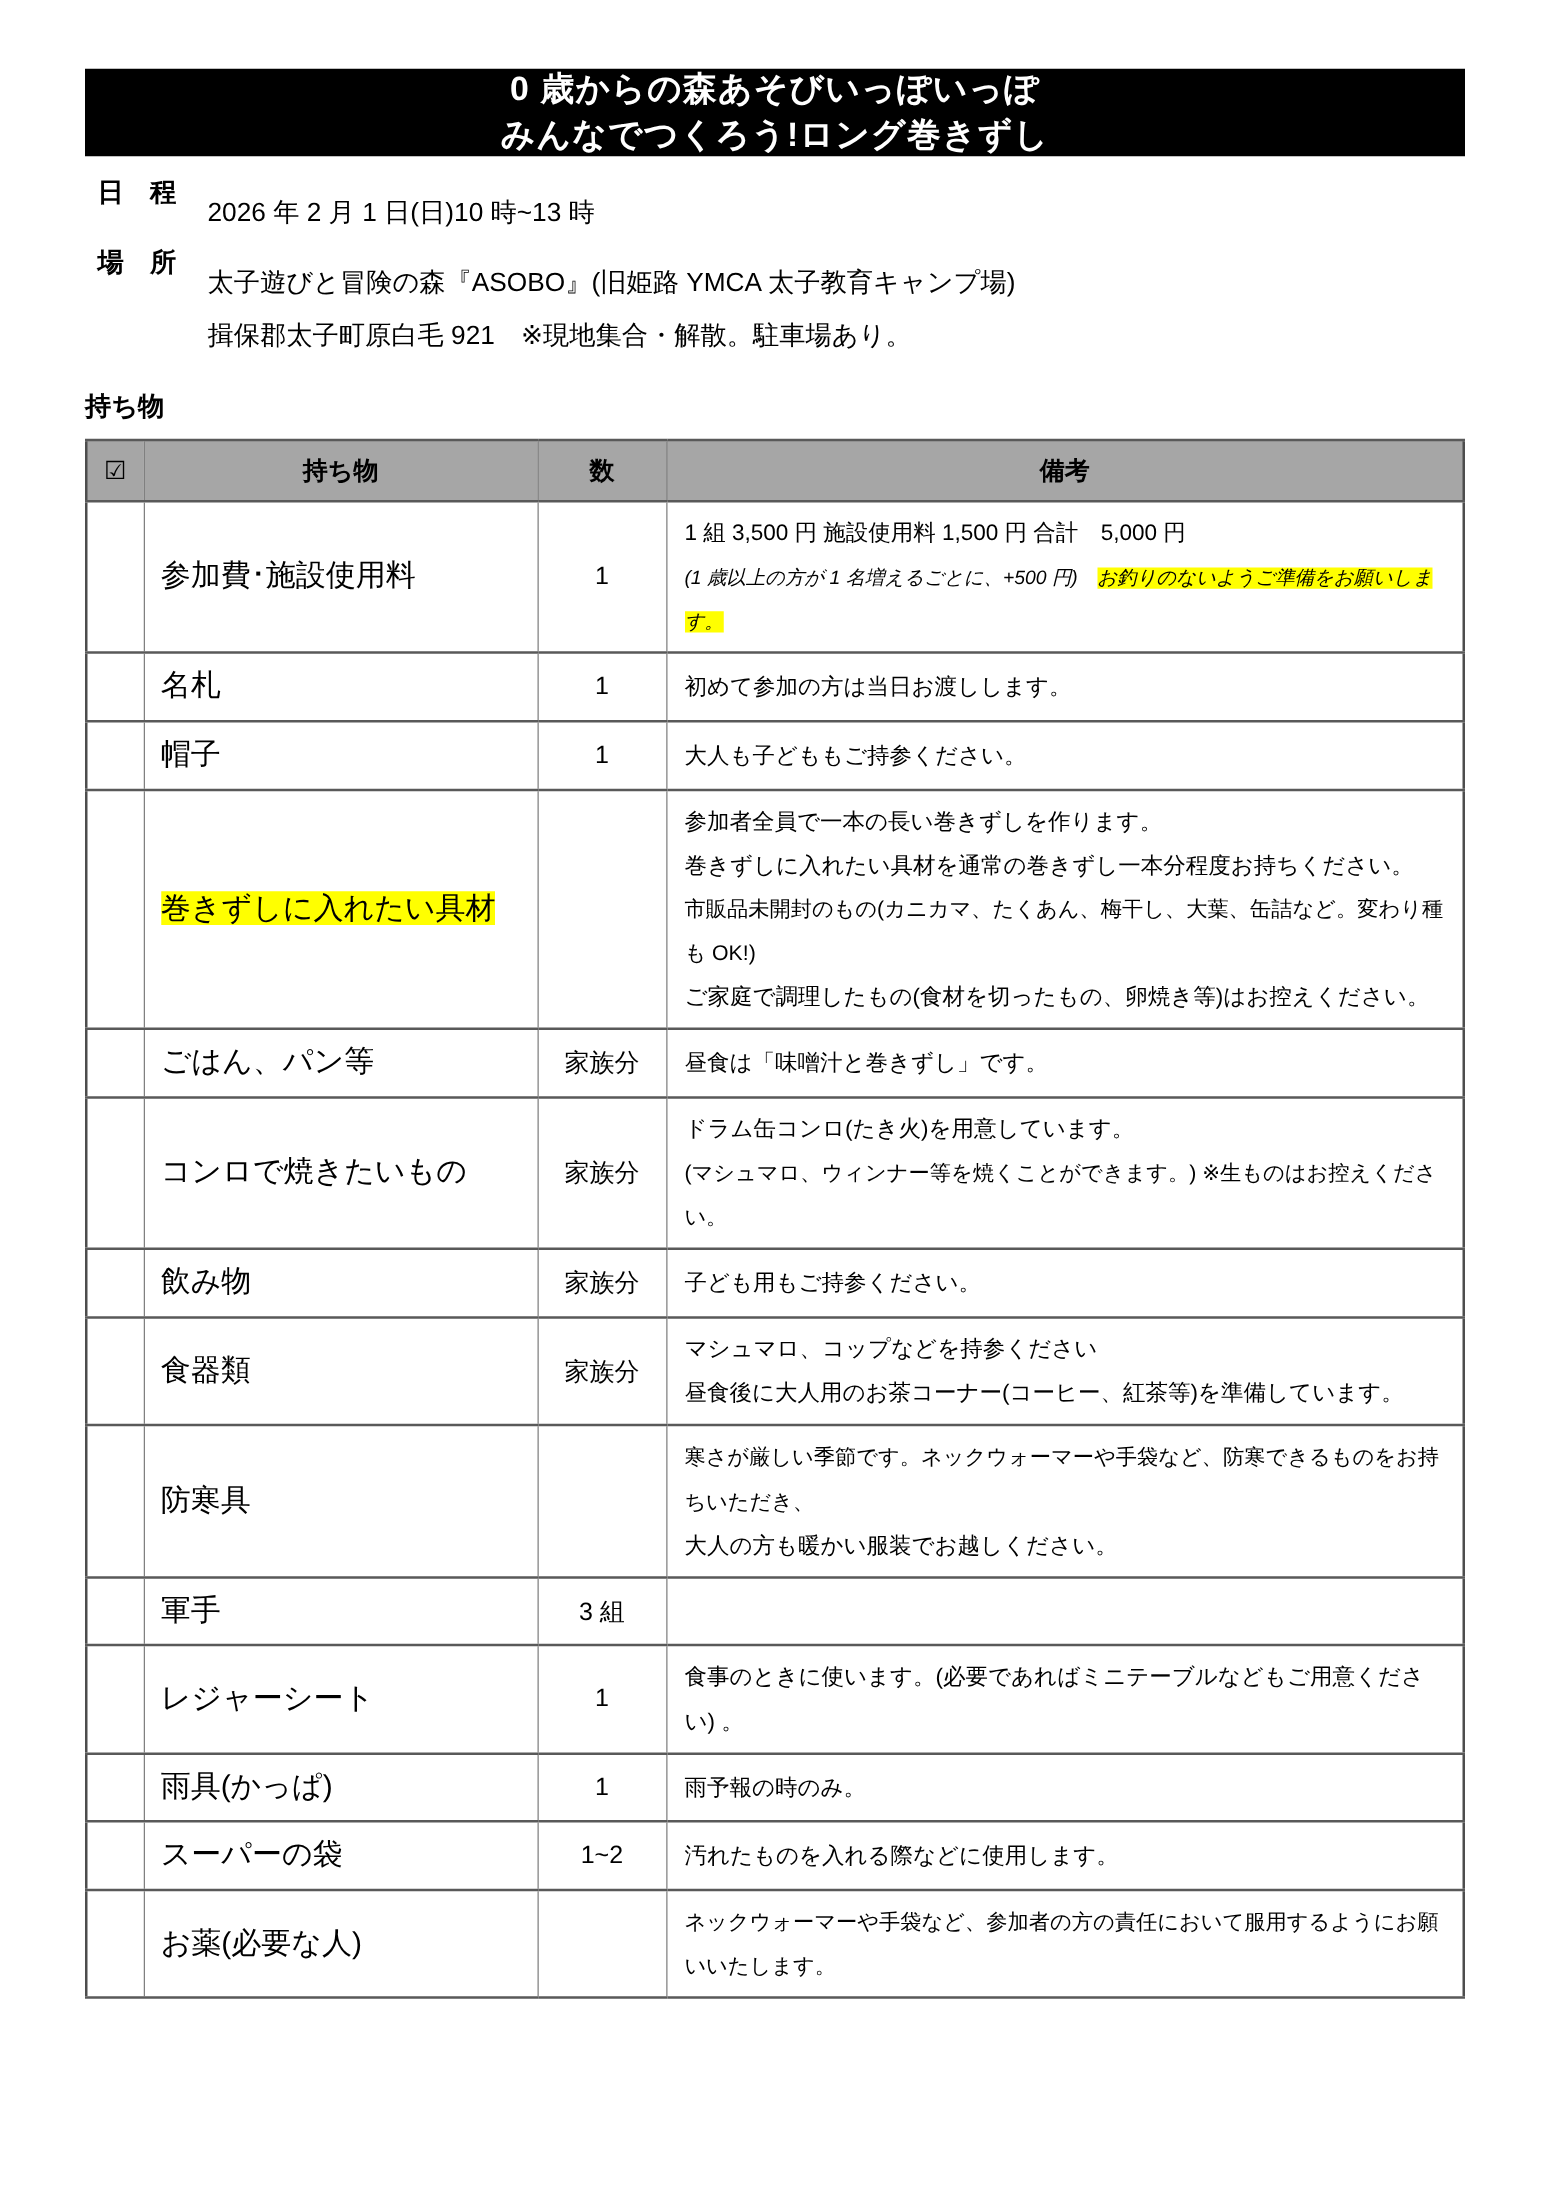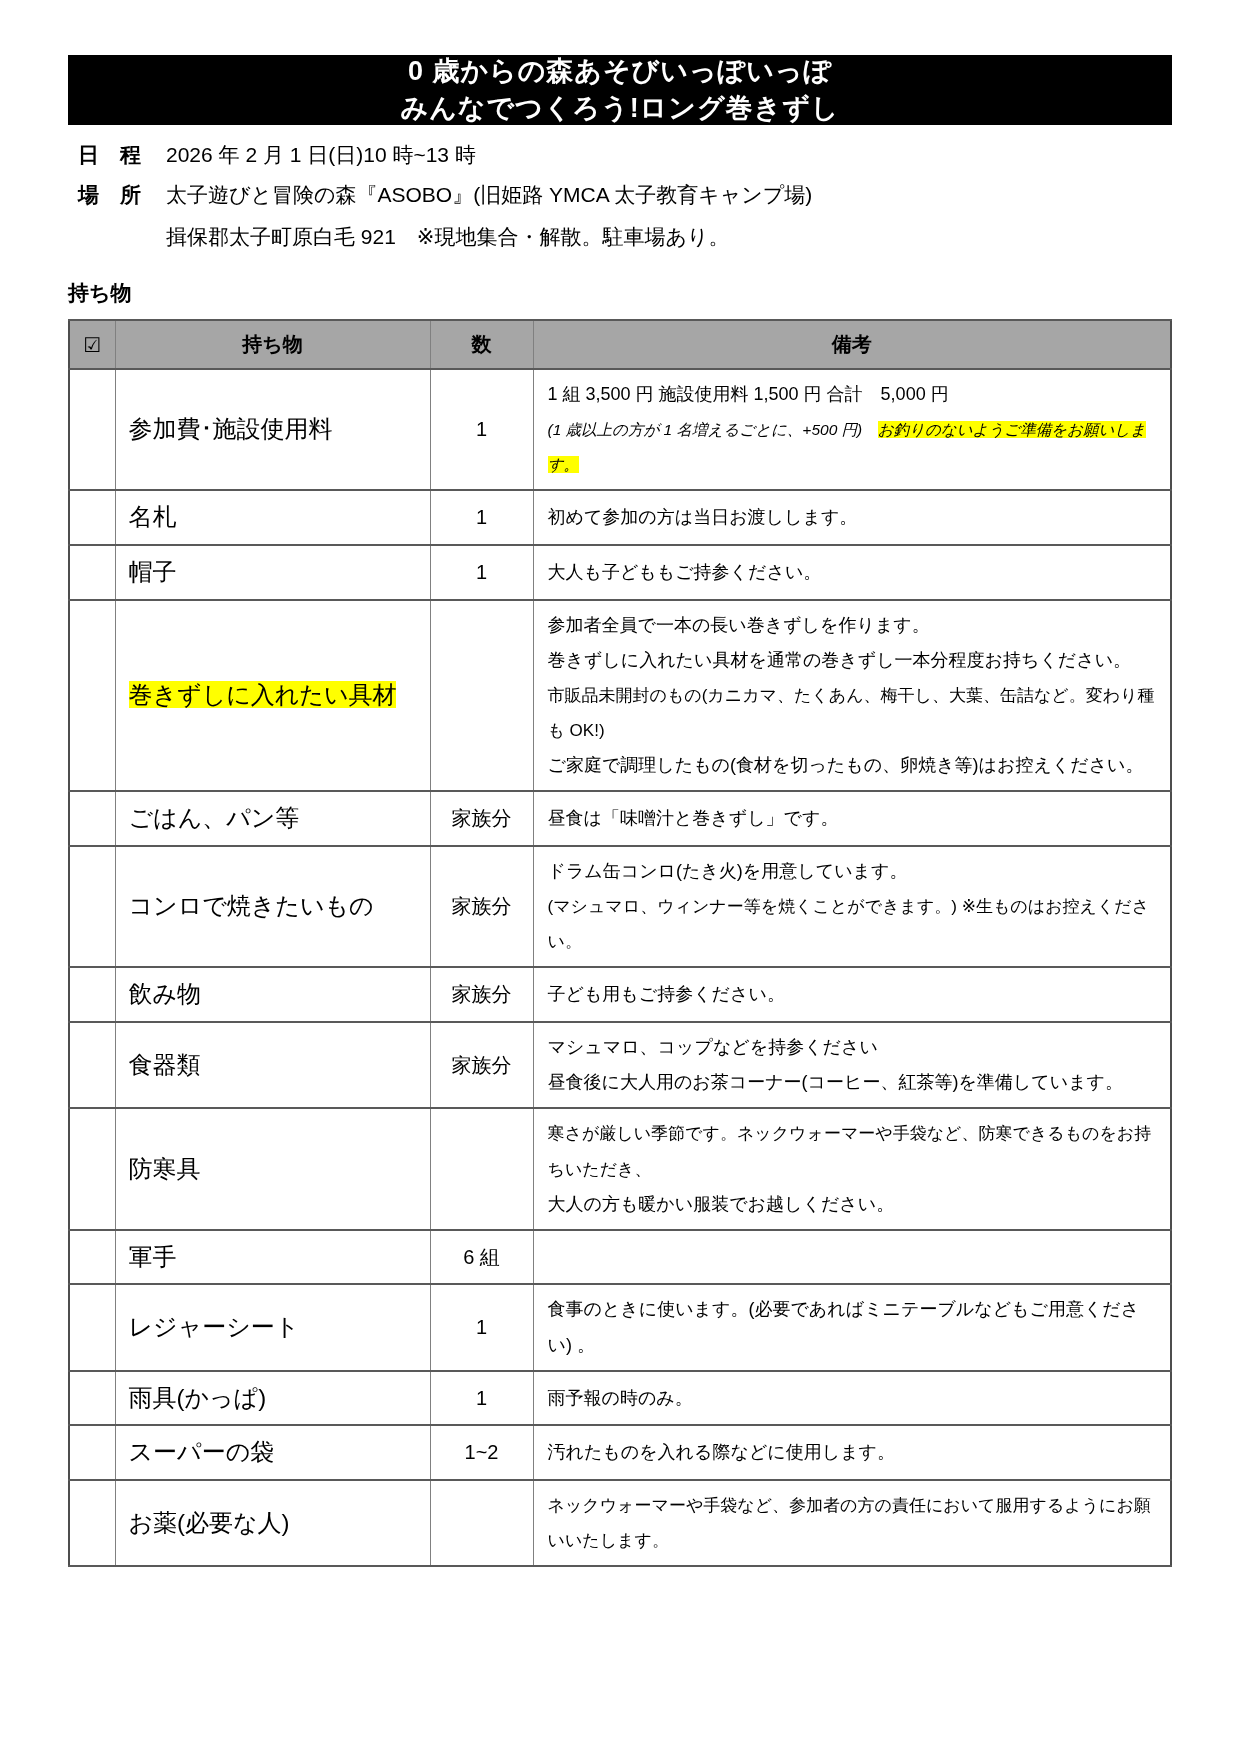--- a/index.html
+++ b/index.html
@@ -17,21 +17,21 @@
     display:flex; flex-direction:column; justify-content:center; align-items:center;
   }
   .banner div {
     color:#fff; font-weight:bold; font-size:27px; line-height:37px; letter-spacing:1px;
   }
 
   
   .info { margin-top:14px; font-size:21px; }
   .info-row { display:flex; margin-top:8px; line-height:32px; }
   .info-label { font-weight:bold; width:64px; margin-left:10px; display:inline-flex; justify-content:space-between; white-space:pre; }
-  .info-value { margin-left:24px; }
+  .info-value { margin-left:24px;margin-top:16px; }
   .info-value .second-line { margin-top:10px; }
 
   
   .section-title { margin-top:26px; font-weight:bold; font-size:21px; }
   table.checklist {
     margin-top:12px; width:100%; border-collapse:collapse;
     border:2px solid #4d4d4d;
   }
   .checklist th, .checklist td {
     border-left:1px solid #808080; border-right:1px solid #808080;
@@ -168,21 +168,21 @@
             <td class="c-item"><span>防寒具</span></td>
             <td class="c-qty"></td>
             <td class="c-remarks">
               <div class="rline"><span class="sm">寒さが厳しい季節です。ネックウォーマーや手袋など、防寒できるものをお持ちいただき、</span></div>
               <div class="rline"><span>大人の方も暖かい服装でお越しください。</span></div>
             </td>
           </tr>
           <tr>
             <td class="c-check"></td>
             <td class="c-item"><span>軍手</span></td>
-            <td class="c-qty">6 組</td>
+            <td class="c-qty">3 組</td>
             <td class="c-remarks"></td>
           </tr>
           <tr>
             <td class="c-check"></td>
             <td class="c-item"><span>レジャーシート</span></td>
             <td class="c-qty">1</td>
             <td class="c-remarks">
               <div class="rline"><span>食事のときに使います。(必要であればミニテーブルなどもご用意ください) 。</span></div>
             </td>
           </tr>

